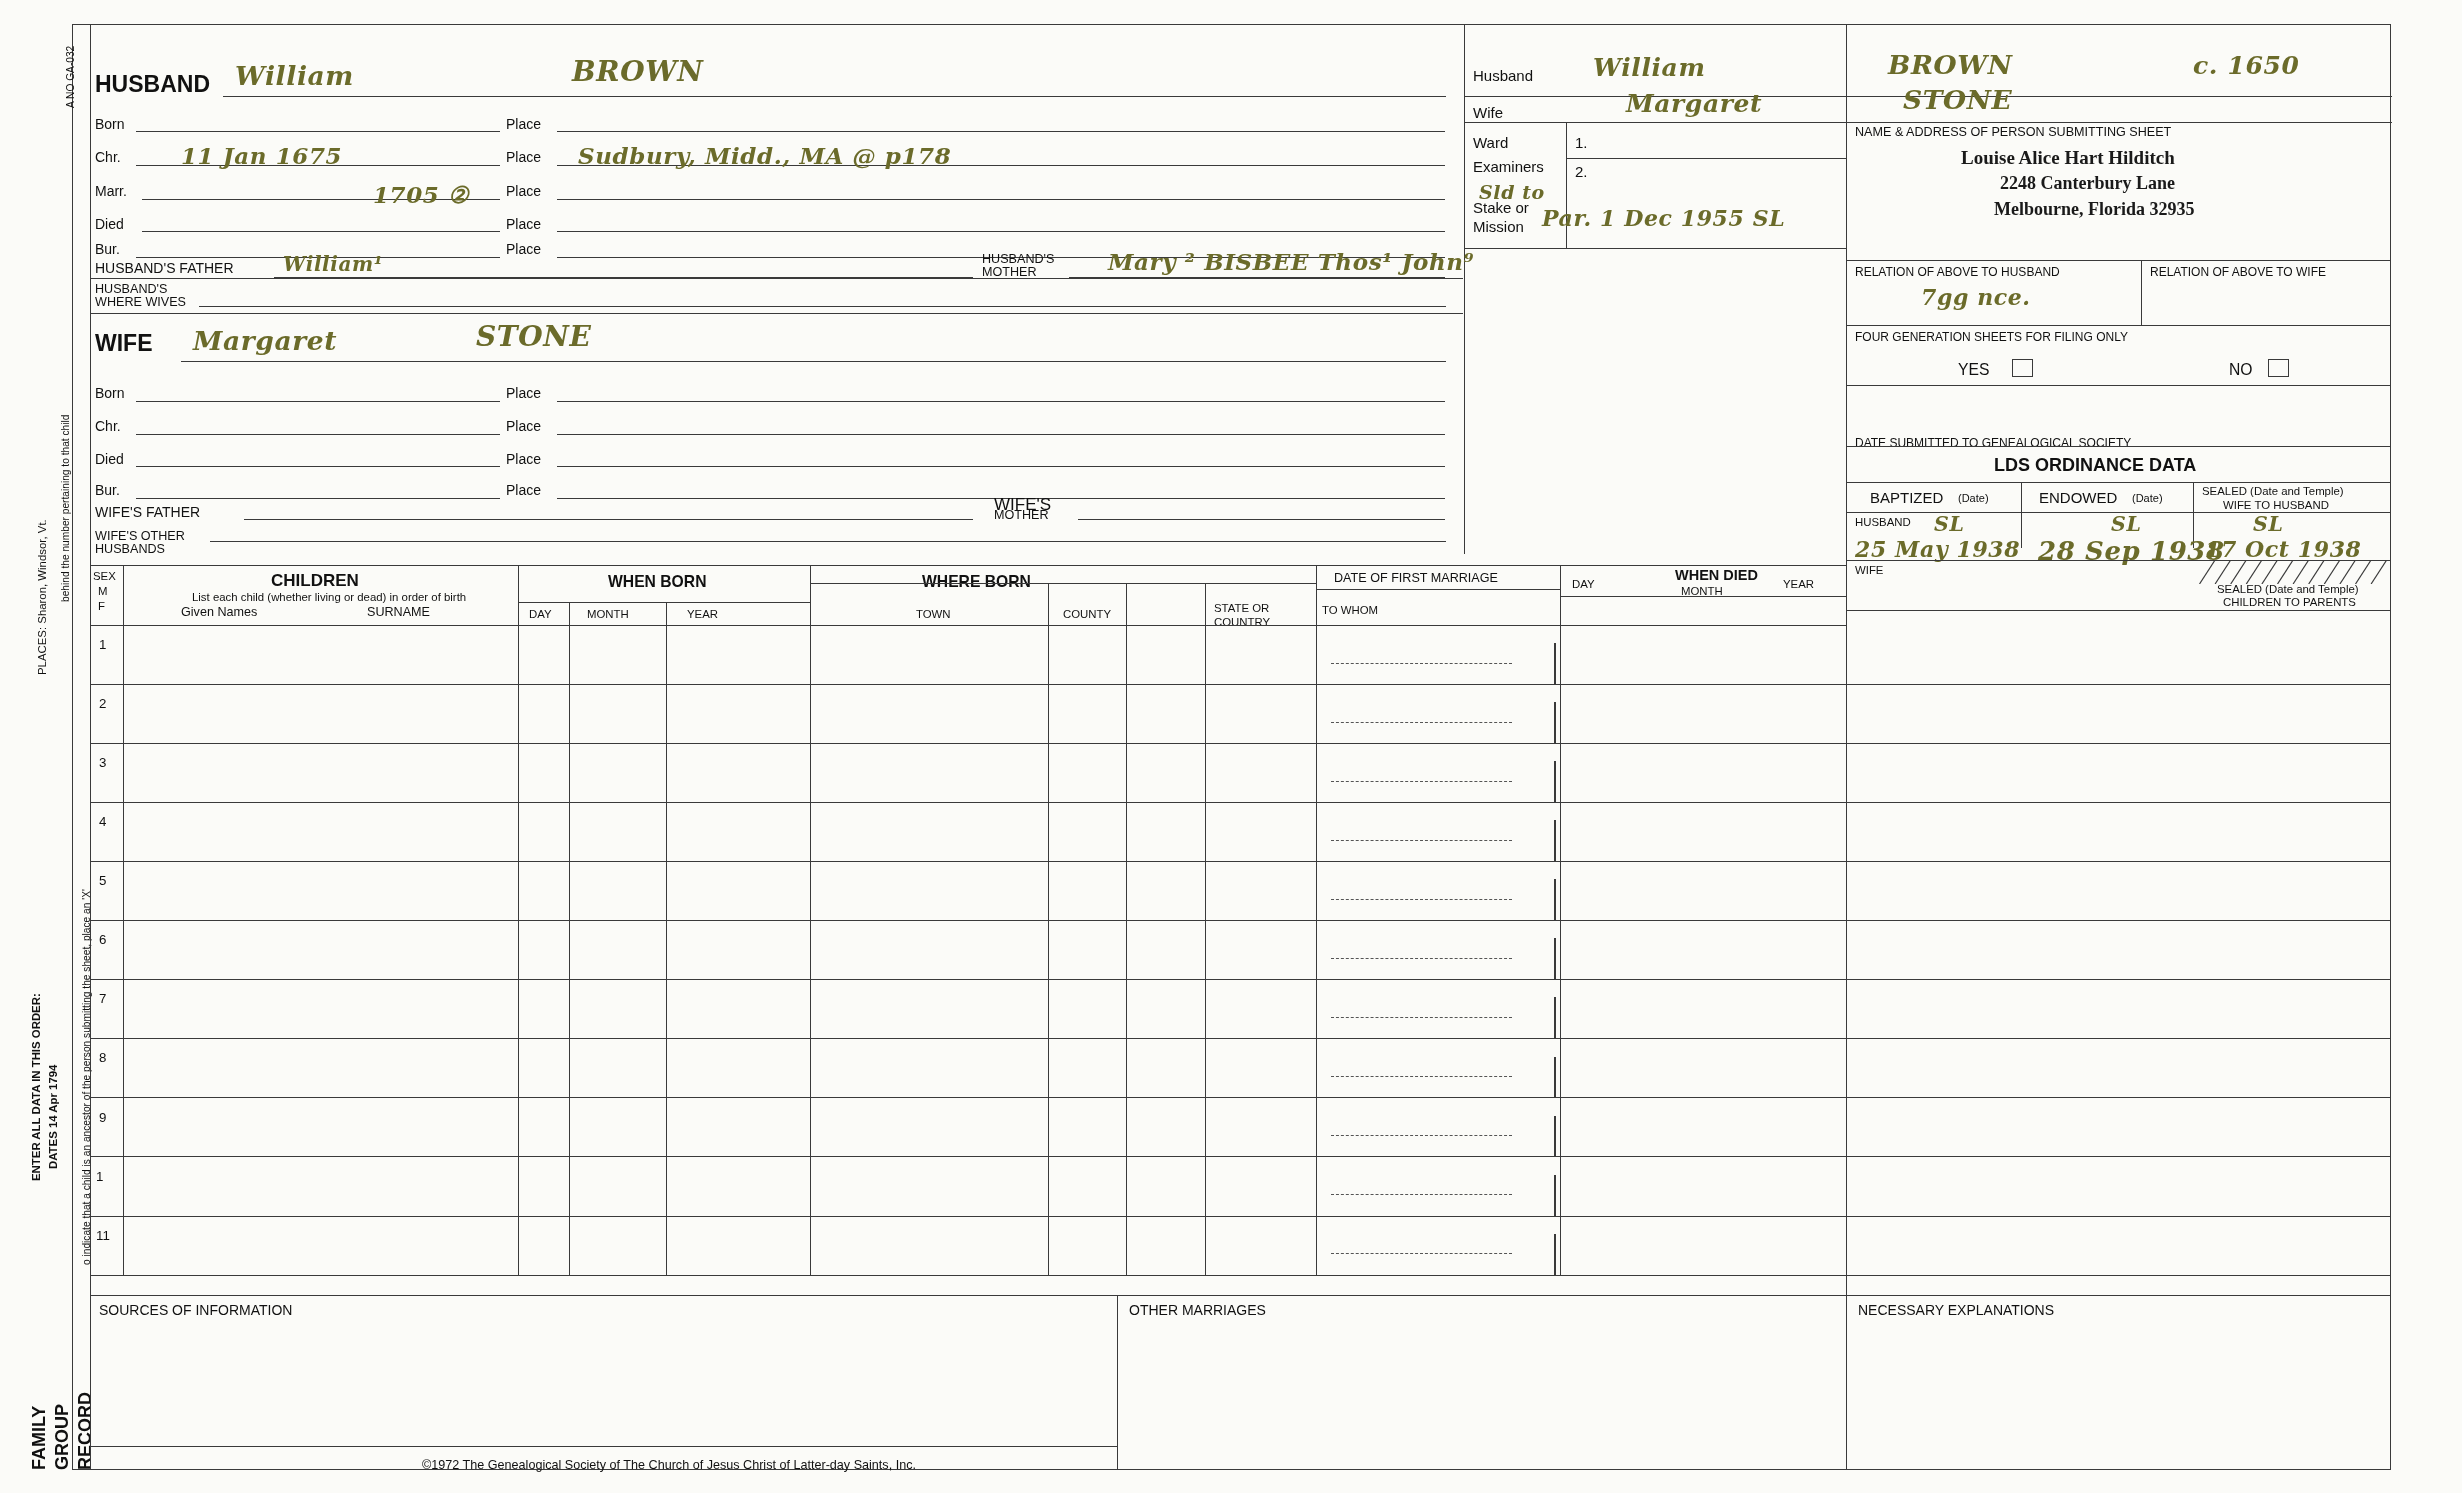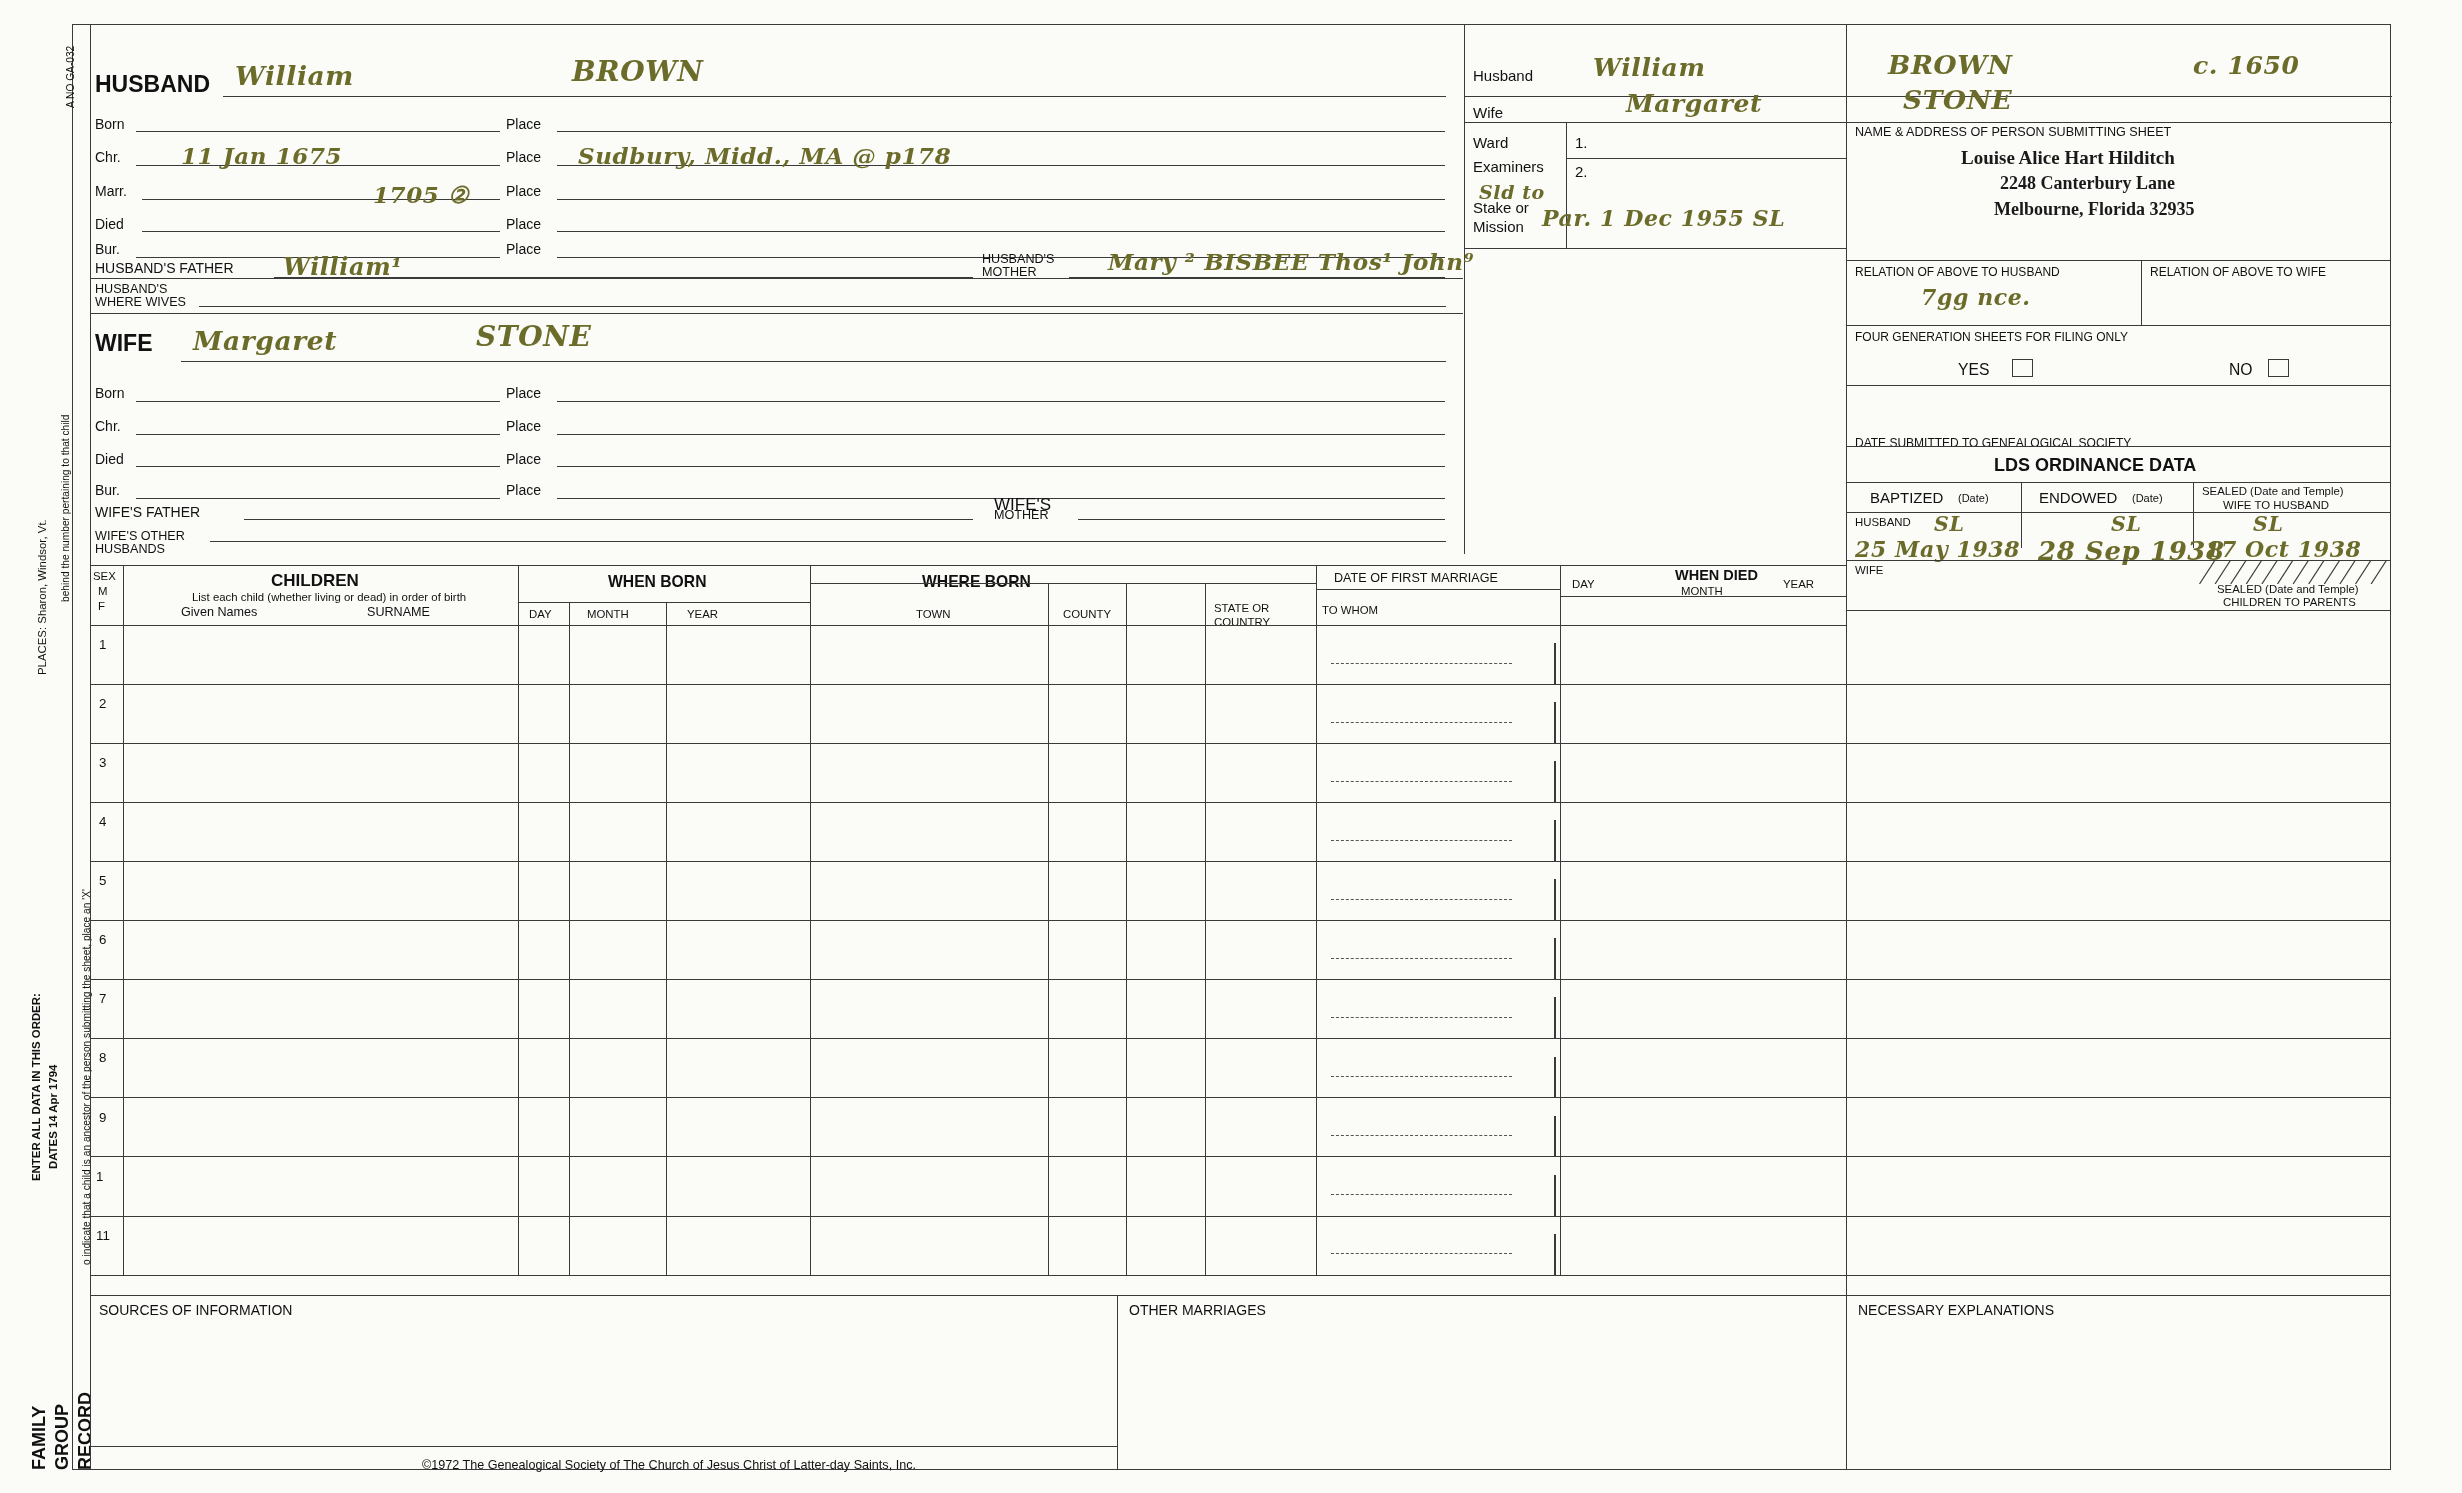--- a/index.html
+++ b/index.html
@@ -138,21 +138,21 @@
   </div>
 
   <div>
     <div class="cell-text lbl" style="left:95px; top:241px; font-size:14px;">Bur.</div>
     <div class="line" style="left:136px; top:257px; width:364px;"></div>
     <div class="cell-text lbl" style="left:506px; top:241px; font-size:14px;">Place</div>
     <div class="line" style="left:557px; top:257px; width:888px;"></div>
   </div>
 
   <div class="cell-text lbl" style="left:95px; top:260px; font-size:14px;">HUSBAND'S FATHER</div>
-  <div class="cell-text hw" style="left:283px; top:252px; font-size:24px;">William¹</div>
+  <div class="cell-text hw" style="left:283px; top:252px; font-size:20px;">William¹</div>
   <div class="line" style="left:274px; top:277px; width:699px;"></div>
   <div class="cell-text lbl" style="left:982px; top:252px; font-size:12.6px;">HUSBAND'S</div>
   <div class="cell-text lbl" style="left:982px; top:265px; font-size:12.6px;">MOTHER</div>
   <div class="cell-text hw" style="left:1108px; top:248px; font-size:23px;">Mary ² BISBEE  Thos¹ John⁹</div>
   <div class="line" style="left:1069px; top:277px; width:376px;"></div>
 
   <div class="line" style="left:90px; top:278px; width:1373px;"></div>
 
   <div class="cell-text lbl" style="left:95px; top:282px; font-size:12.6px;">HUSBAND'S</div>
   <div class="cell-text lbl" style="left:95px; top:295px; font-size:12.6px;">WHERE WIVES</div>

